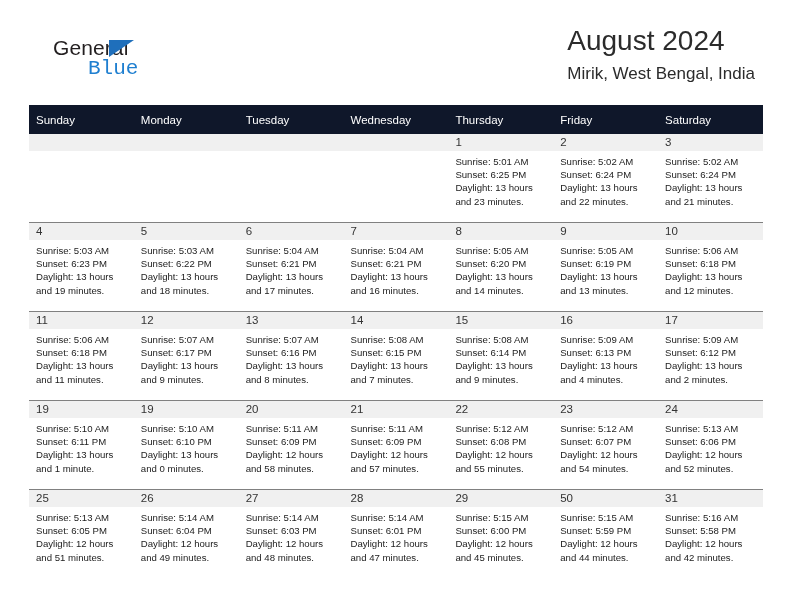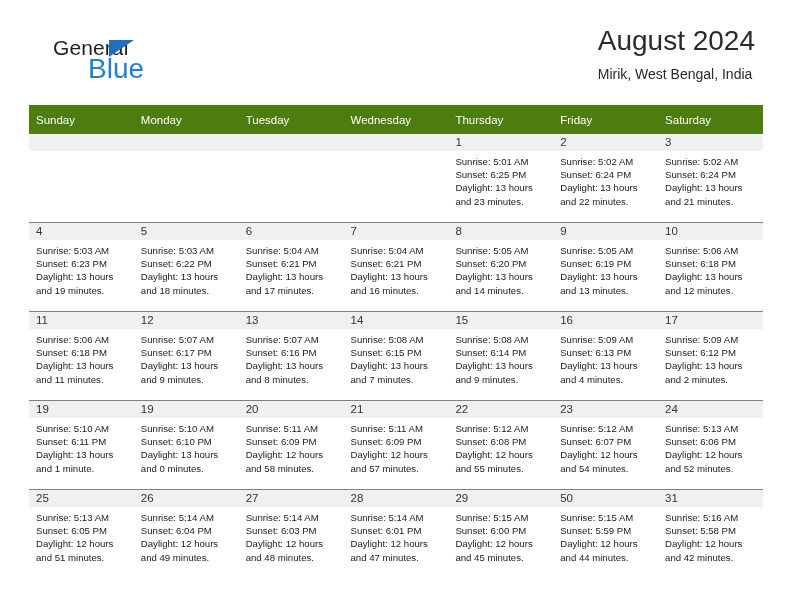--- a/index.html
+++ b/index.html
@@ -53,57 +53,57 @@
     top: 4px;
     width: 0;
     height: 0;
     border-left: 25px solid #1f6fbb;
     border-bottom: 17px solid transparent;
   }
   .logo-blue {
     position: absolute;
     left: 51px;
     top: 21px;
-    font-size: 28px;
+    font-size: 21px;
     color: #1f7fd0;
     line-height: 24px;
-    font-family: Liberation Sans, sans-serif;
+    font-family: Liberation Mono, monospace;
   }
   .title-block {
     position: absolute;
     right: 37px;
     top: 24px;
     text-align: left;
   }
   .cal-title {
     font-size: 28px;
     color: #2b2b2b;
     line-height: 34px;
     font-weight: normal;
     white-space: nowrap;
   }
   .cal-sub {
-    font-size: 14px;
+    font-size: 17px;
     color: #2b2b2b;
     line-height: 20px;
     margin-top: 6px;
     white-space: nowrap;
   }
 
   
   .cal {
     position: absolute;
     left: 29px;
     top: 105px;
     width: 734px;
     border-collapse: collapse;
     table-layout: fixed;
   }
   .cal th {
-    background: #4d7c0f;
+    background: #0f172a;
     color: #ffffff;
     font-size: 11.5px;
     font-weight: normal;
     text-align: left;
     padding: 5px 0 5px 7px;
     height: 19px;
     vertical-align: middle;
     border: none;
   }
   .cal td {

